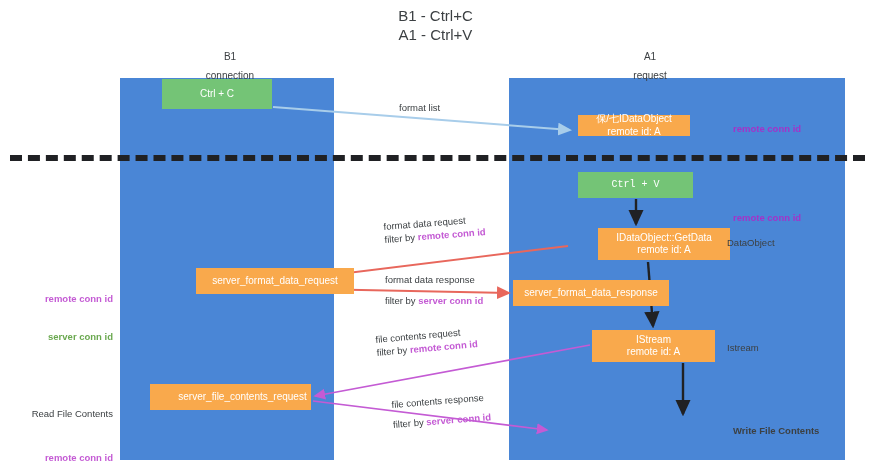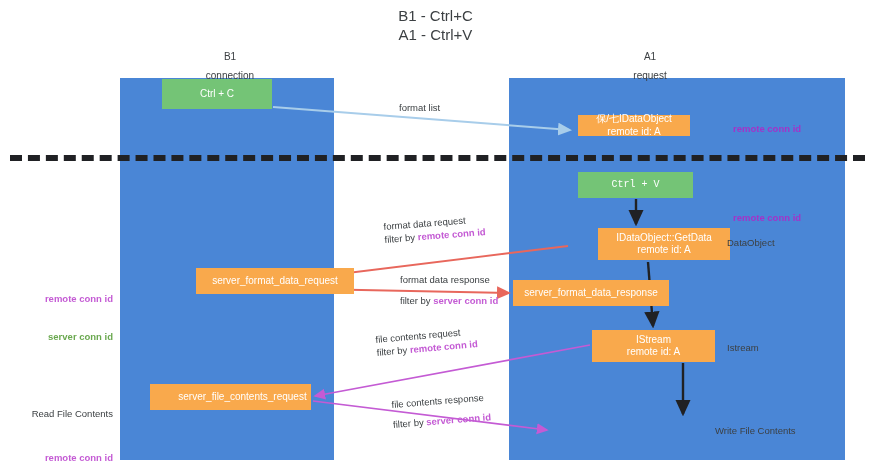--- a/index.html
+++ b/index.html
@@ -74,21 +74,21 @@
   .side-note{
     font-size:9.5px;line-height:12px;
     white-space:pre;
   }
   .note-purple{color:#a333c8;font-weight:bold;}
   .note-plain{color:#3c4043;}
   #note-remote-1{left:733px;top:123px;}
   #note-remote-2{left:733px;top:212px;}
   #note-dataobject{left:727px;top:237px;}
   #note-istream{left:727px;top:342px;}
-  #note-write{left:715px;top:425px;}
+  #note-write{left:733px;top:425px;font-weight:bold;}
 
   
   .left-note{
     font-size:9.5px;line-height:12.5px;
     text-align:right;
     white-space:pre;
   }
   .lk-purple{color:#c45bd4;font-weight:bold;}
   .lk-green{color:#6aa84f;font-weight:bold;}
   .lk-plain{color:#3c4043;}
@@ -100,21 +100,21 @@
     font-size:9.5px;line-height:13px;
     color:#3c4043;
     white-space:nowrap;
   }
   .flow-label b{font-weight:bold;}
   .k-remote{color:#c45bd4;}
   .k-server{color:#c45bd4;}
 
   #fl-formatlist{left:399px;top:101px;}
   #fl-fdreq{left:383px;top:220px;transform:rotate(-4.5deg);transform-origin:left top;}
-  #fl-fdresp{left:400px;top:273px;}
+  #fl-fdresp{left:385px;top:273px;}
   #fl-fcreq{left:375px;top:333px;transform:rotate(-5deg);transform-origin:left top;}
   #fl-fcresp{left:391px;top:398px;transform:rotate(-4.5deg);transform-origin:left top;}
 
   svg#wires{position:absolute;left:0;top:0;width:871px;height:467px;pointer-events:none;}
 </style>
 </head>
 <body>
 
 <div id="stage">
 

